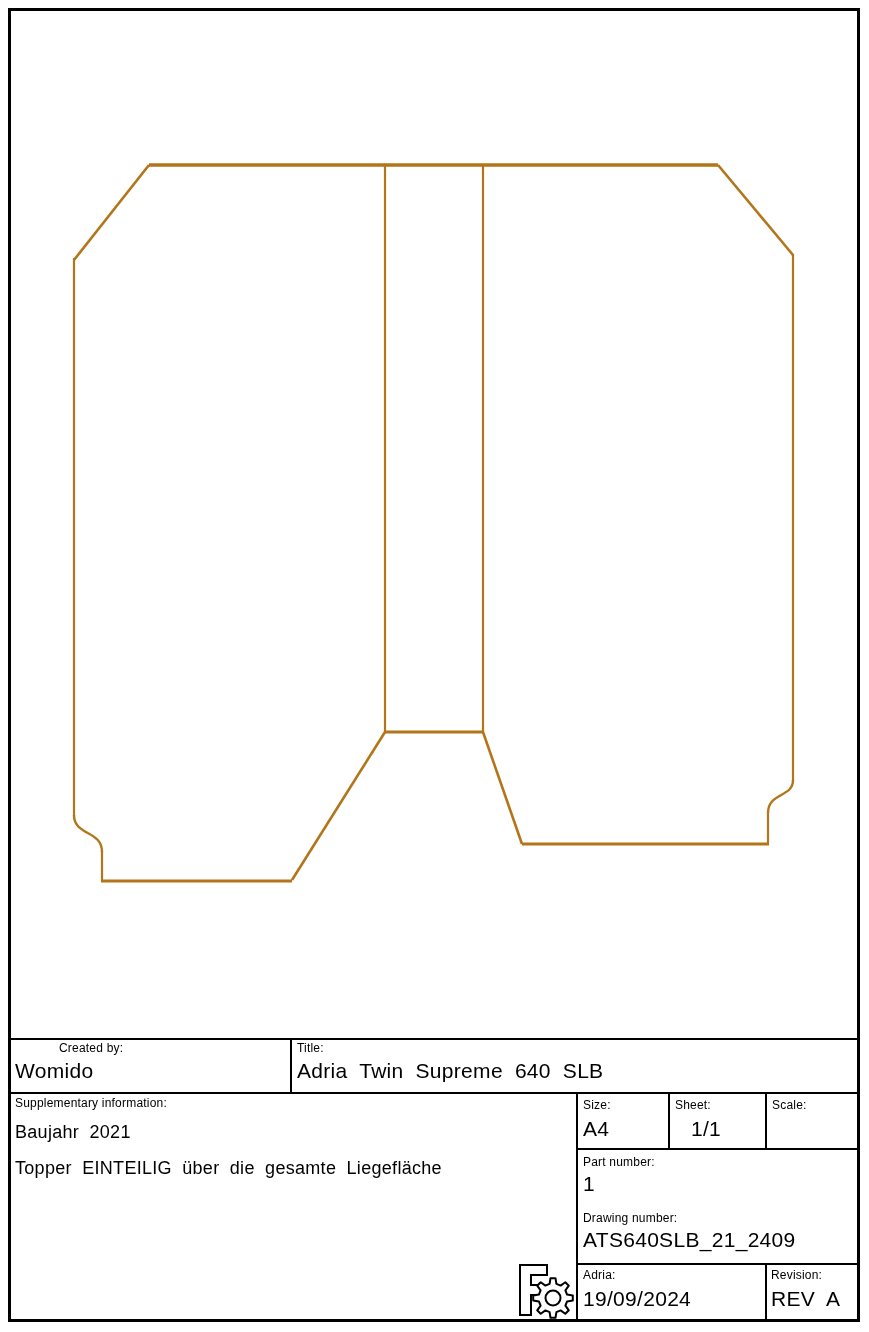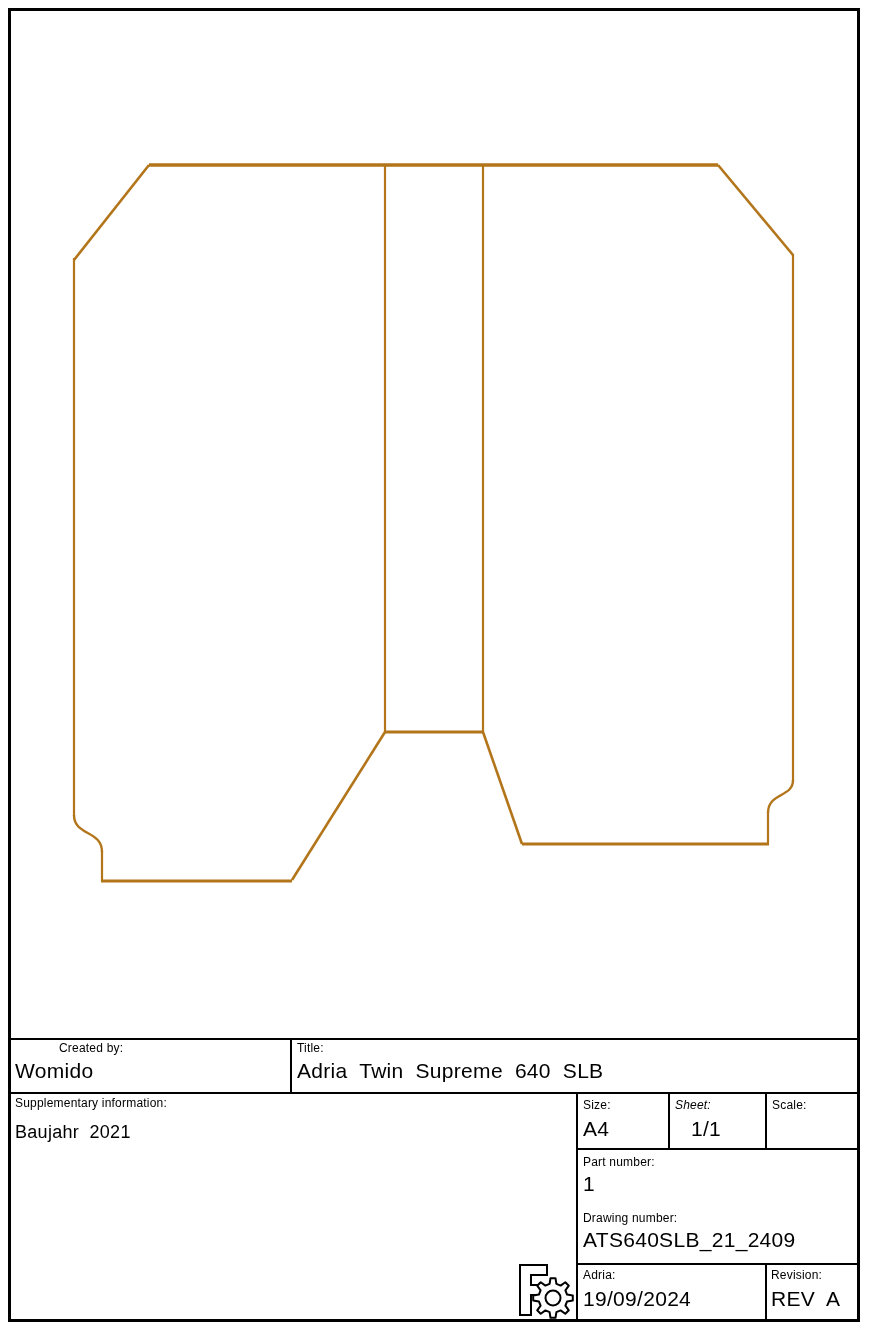--- a/index.html
+++ b/index.html
@@ -51,25 +51,26 @@
 
   <div class="abs lbl" style="left:15px;top:1041px;margin-left:44px;">Created by:</div>
   <div class="abs val" style="left:15px;top:1059px;">Womido</div>
 
   <div class="abs lbl" style="left:297px;top:1041px;">Title:</div>
   <div class="abs val" style="left:297px;top:1059px;">Adria Twin Supreme 640 SLB</div>
 
   <div class="abs lbl" style="left:15px;top:1096px;">Supplementary information:</div>
   <div class="abs" style="left:15px;top:1114px;">
     <div class="suppline">Baujahr 2021</div>
+    <div class="suppline">Topper EINTEILIG über die gesamte Liegefläche</div>
   </div>
 
   <div class="abs lbl" style="left:583px;top:1098px;">Size:</div>
   <div class="abs val" style="left:583px;top:1117px;">A4</div>
-  <div class="abs lbl" style="left:675px;top:1098px;font-style:italic;">Sheet:</div>
+  <div class="abs lbl" style="left:675px;top:1098px;">Sheet:</div>
   <div class="abs val" style="left:675px;top:1117px;margin-left:16px;">1/1</div>
   <div class="abs lbl" style="left:772px;top:1098px;">Scale:</div>
   <div class="abs val" style="left:772px;top:1117px;"></div>
 
   <div class="abs lbl" style="left:583px;top:1155px;">Part number:</div>
   <div class="abs val" style="left:583px;top:1172px;">1</div>
   <div class="abs lbl" style="left:583px;top:1211px;">Drawing number:</div>
   <div class="abs val" style="left:583px;top:1228px;">ATS640SLB_21_2409</div>
 
   <div class="abs lbl" style="left:583px;top:1268px;">Adria:</div>

